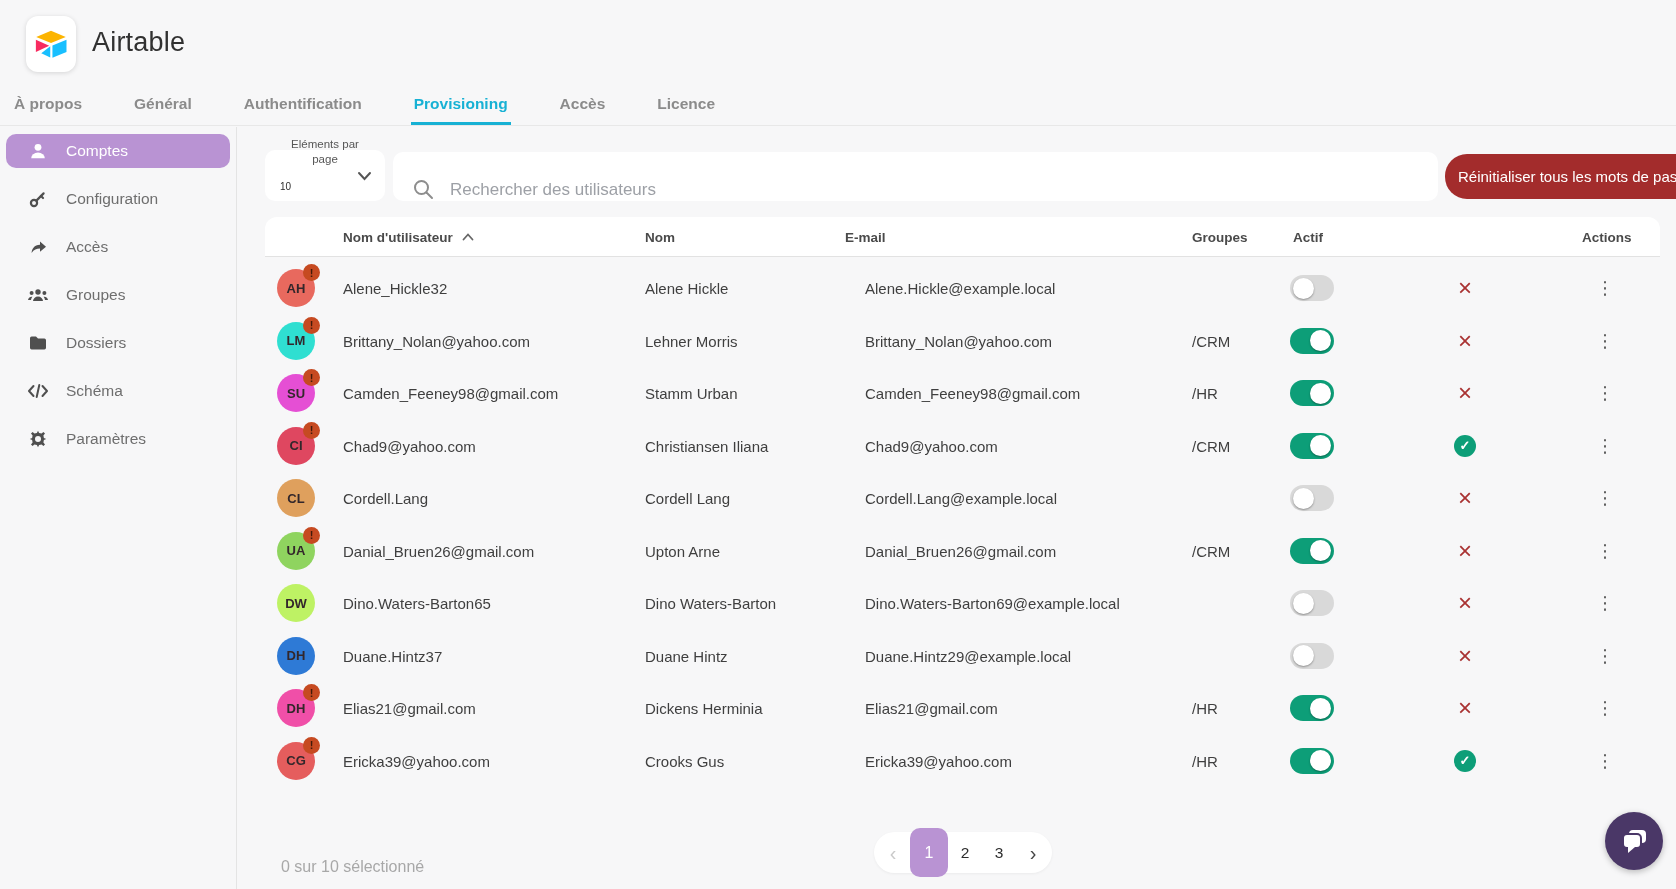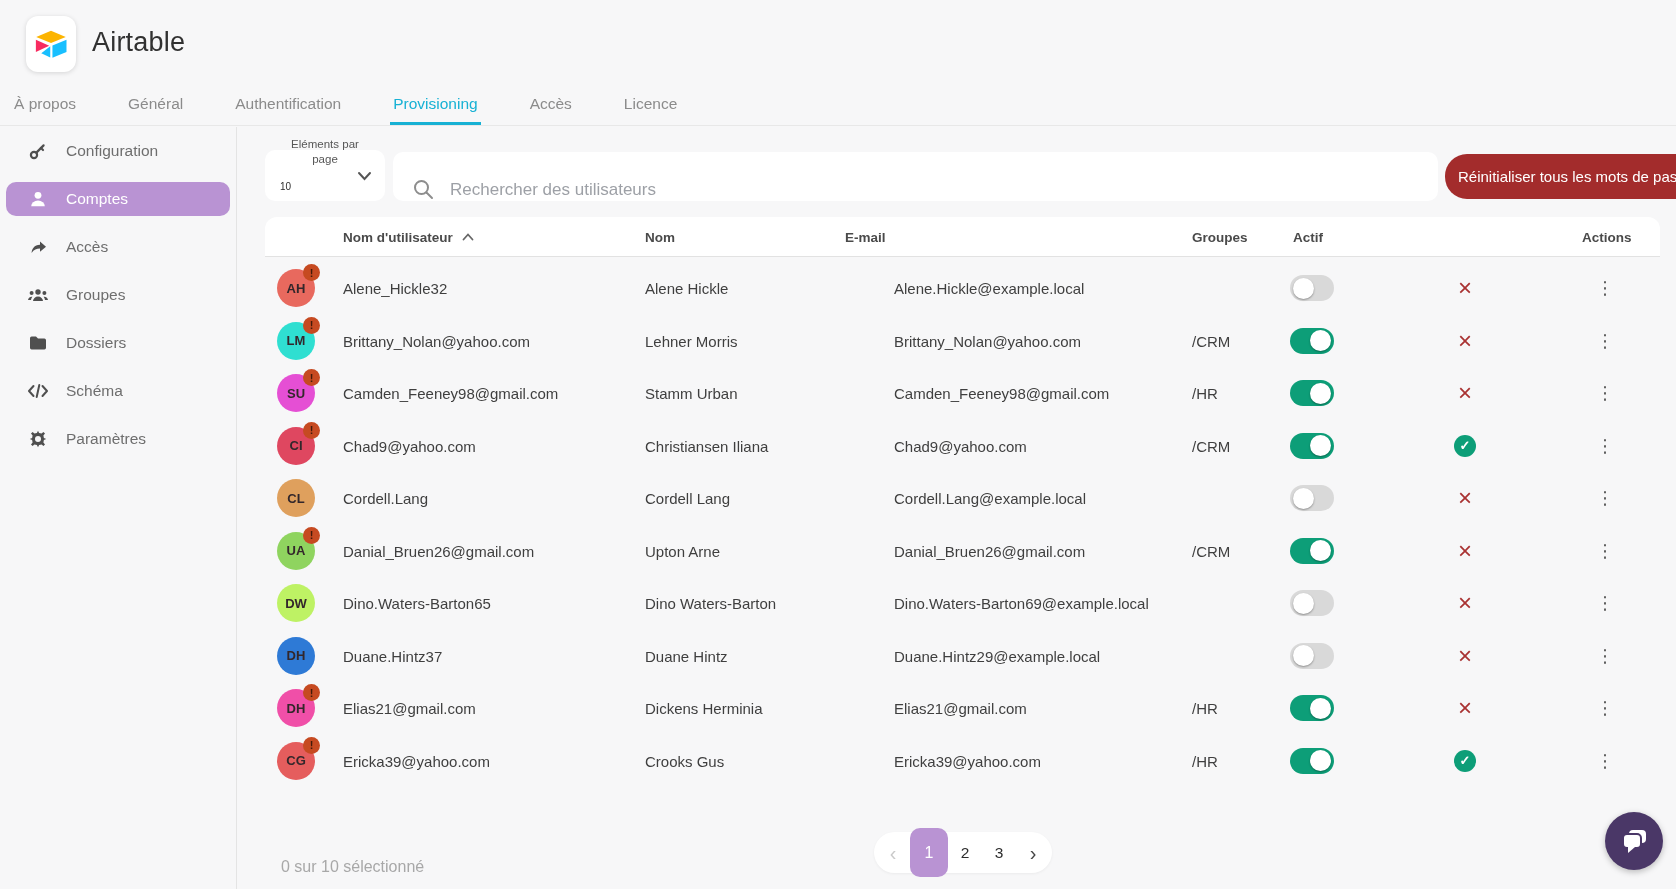--- a/index.html
+++ b/index.html
@@ -12,21 +12,21 @@
     width:1676px;height:889px;overflow:hidden;position:relative;
     background:#f7f7f8;color:#3c3c3c;
     font-family:"Liberation Sans",sans-serif;
   }
   
   .logo-card{position:absolute;left:26px;top:16px;width:50px;height:56px;background:#fff;
     border-radius:12px;box-shadow:0 1px 5px rgba(0,0,0,.14);display:flex;align-items:center;justify-content:center}
   .brand{position:absolute;left:92px;top:27px;font-size:27px;color:#313131;letter-spacing:.2px}
   .tabs{position:absolute;left:0;top:86px;width:100%;height:40px;border-bottom:1px solid #e8e8e8;
     display:flex;align-items:flex-end;padding-left:11px;gap:46px}
-  .tab{font-size:15.5px;font-weight:400;color:#8b8b8b;padding:0 3px 12px;cursor:pointer;white-space:nowrap}
+  .tab{font-size:15.5px;font-weight:700;color:#8b8b8b;padding:0 3px 12px;cursor:pointer;white-space:nowrap}
   .tab.active{color:var(--accent);border-bottom:3px solid var(--accent);padding-bottom:9px}
   
   .sidebar{position:absolute;left:0;top:127px;width:237px;bottom:0;border-right:1px solid #e4e4e4}
   .side-item{height:48px;display:flex;align-items:stretch;cursor:pointer}
   .side-inner{display:flex;align-items:center;gap:17px;padding-left:27px;width:100%;color:#6e6e6e;font-size:15.5px}
   .side-item.active .side-inner{background:var(--nav-active);color:#fff;border-radius:10px;
     margin:7px 6px;padding-left:21px;font-weight:400}
   .side-ico{width:22px;display:flex;justify-content:center;color:#4f4f4f;font-size:18px;line-height:1}
   .side-item.active .side-ico{color:#fff}
   
@@ -46,21 +46,21 @@
   .thead{position:absolute;left:265px;top:217px;width:1395px;height:40px;background:#fff;
     border-radius:12px 12px 0 0;border-bottom:1px solid #e2e2e2}
   .th{position:absolute;top:0;height:40px;display:flex;align-items:center;gap:9px;
     font-size:13.5px;font-weight:700;color:#4a4a4a;white-space:nowrap}
   .th-user{left:78px}.th-name{left:380px}.th-email{left:580px}.th-group{left:927px}
   .th-actif{left:1028px}.th-smart{left:1125px;width:170px;justify-content:flex-start}
   .th-actions{left:1317px}
   .rows{position:absolute;left:0;top:262px;right:0}
   .row{position:relative;height:52.5px;font-size:15px;color:#3f3f3f}
   .cell{position:absolute;top:50%;transform:translateY(-50%);white-space:nowrap}
-  .c-avatar{left:277px}.c-user{left:343px}.c-name{left:645px}.c-email{left:894px}.c-group{left:1192px}
+  .c-avatar{left:277px}.c-user{left:343px}.c-name{left:645px}.c-email{left:865px}.c-group{left:1192px}
   .c-toggle{left:1290px}.c-smart{left:1445px;width:40px;display:flex;justify-content:center}
   .c-kebab{left:1588px;width:34px;display:flex;justify-content:center}
   .avatar{position:relative;width:38px;height:38px;border-radius:50%;display:flex;align-items:center;justify-content:center;
     font-size:13px;font-weight:700;color:#33272b}
   .alert-badge{position:absolute;right:-5px;top:-5px;width:17px;height:17px;border-radius:50%;
     background:var(--badge);color:#421a0a;font-size:11px;font-weight:700;display:flex;align-items:center;justify-content:center}
   .toggle{width:44px;height:26px;border-radius:13px;position:relative;cursor:pointer;background:#d9d9d9}
   .toggle .knob{position:absolute;top:2.5px;left:3px;width:21px;height:21px;border-radius:50%;background:#fff;
     box-shadow:0 1px 2px rgba(0,0,0,.35)}
   .toggle.on{background:var(--toggle-on)}
@@ -98,41 +98,41 @@
 <div class="tabs" id="tabs">
     <div class="tab">À propos</div>
     <div class="tab">Général</div>
     <div class="tab">Authentification</div>
     <div class="tab active">Provisioning</div>
     <div class="tab">Accès</div>
     <div class="tab">Licence</div>
   </div>
 
 <div class="sidebar" id="sidebar">
+    <div class="side-item active">
+      <div class="side-inner">
+        <span class="side-ico">
+          <svg width="20" height="20" viewBox="0 0 20 20" fill="currentColor">
+            <circle cx="10" cy="6.3" r="3.4"></circle>
+            <path d="M3.2 17.2 a6.8 5.6 0 0 1 13.6 0 Z"></path>
+          </svg>
+        </span>
+        <span>Comptes</span>
+      </div>
+    </div>
     <div class="side-item">
       <div class="side-inner">
         <span class="side-ico">
           <svg width="20" height="20" viewBox="0 0 20 20" fill="none" stroke="currentColor" stroke-width="2.2" stroke-linecap="round">
             <circle cx="6" cy="14" r="3.1"></circle>
             <line x1="8.4" y1="11.6" x2="15.6" y2="4.4"></line>
             <line x1="13" y1="7" x2="15" y2="9"></line>
           </svg>
         </span>
         <span>Configuration</span>
-      </div>
-    </div>
-    <div class="side-item active">
-      <div class="side-inner">
-        <span class="side-ico">
-          <svg width="20" height="20" viewBox="0 0 20 20" fill="currentColor">
-            <circle cx="10" cy="6.3" r="3.4"></circle>
-            <path d="M3.2 17.2 a6.8 5.6 0 0 1 13.6 0 Z"></path>
-          </svg>
-        </span>
-        <span>Comptes</span>
       </div>
     </div>
     <div class="side-item">
       <div class="side-inner">
         <span class="side-ico">
           <svg width="20" height="20" viewBox="0 0 20 20" fill="currentColor">
             <path d="M12 4.5 v3.2 C6.2 7.7 3.8 12 3.6 16 C5.8 12.6 8.6 11.6 12 11.6 v3.2 L18 9.8 Z"></path>
           </svg>
         </span>
         <span>Accès</span>

